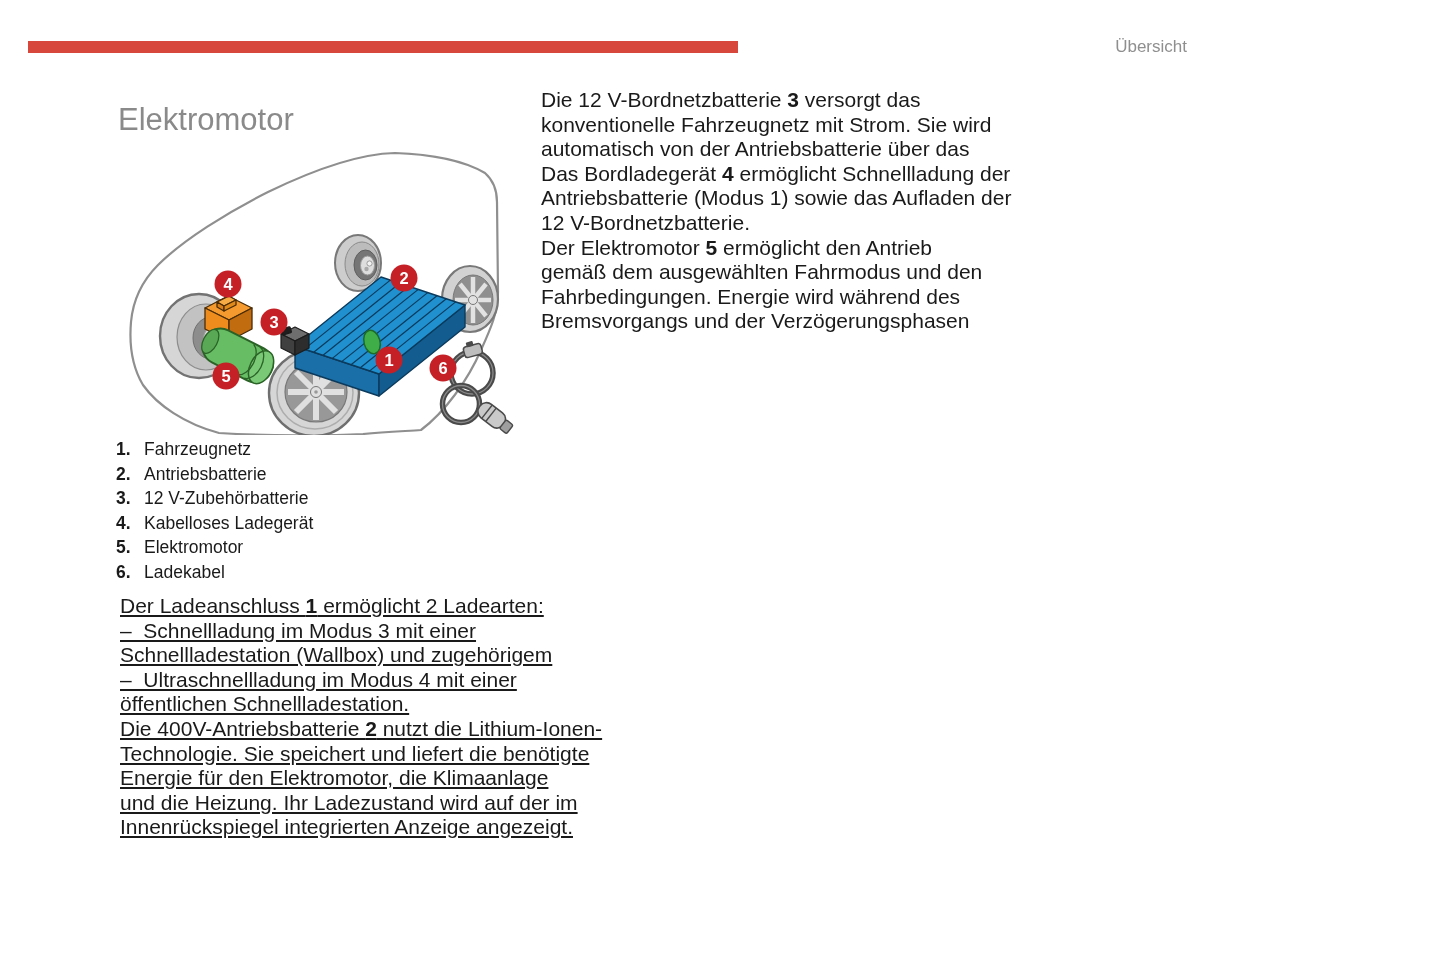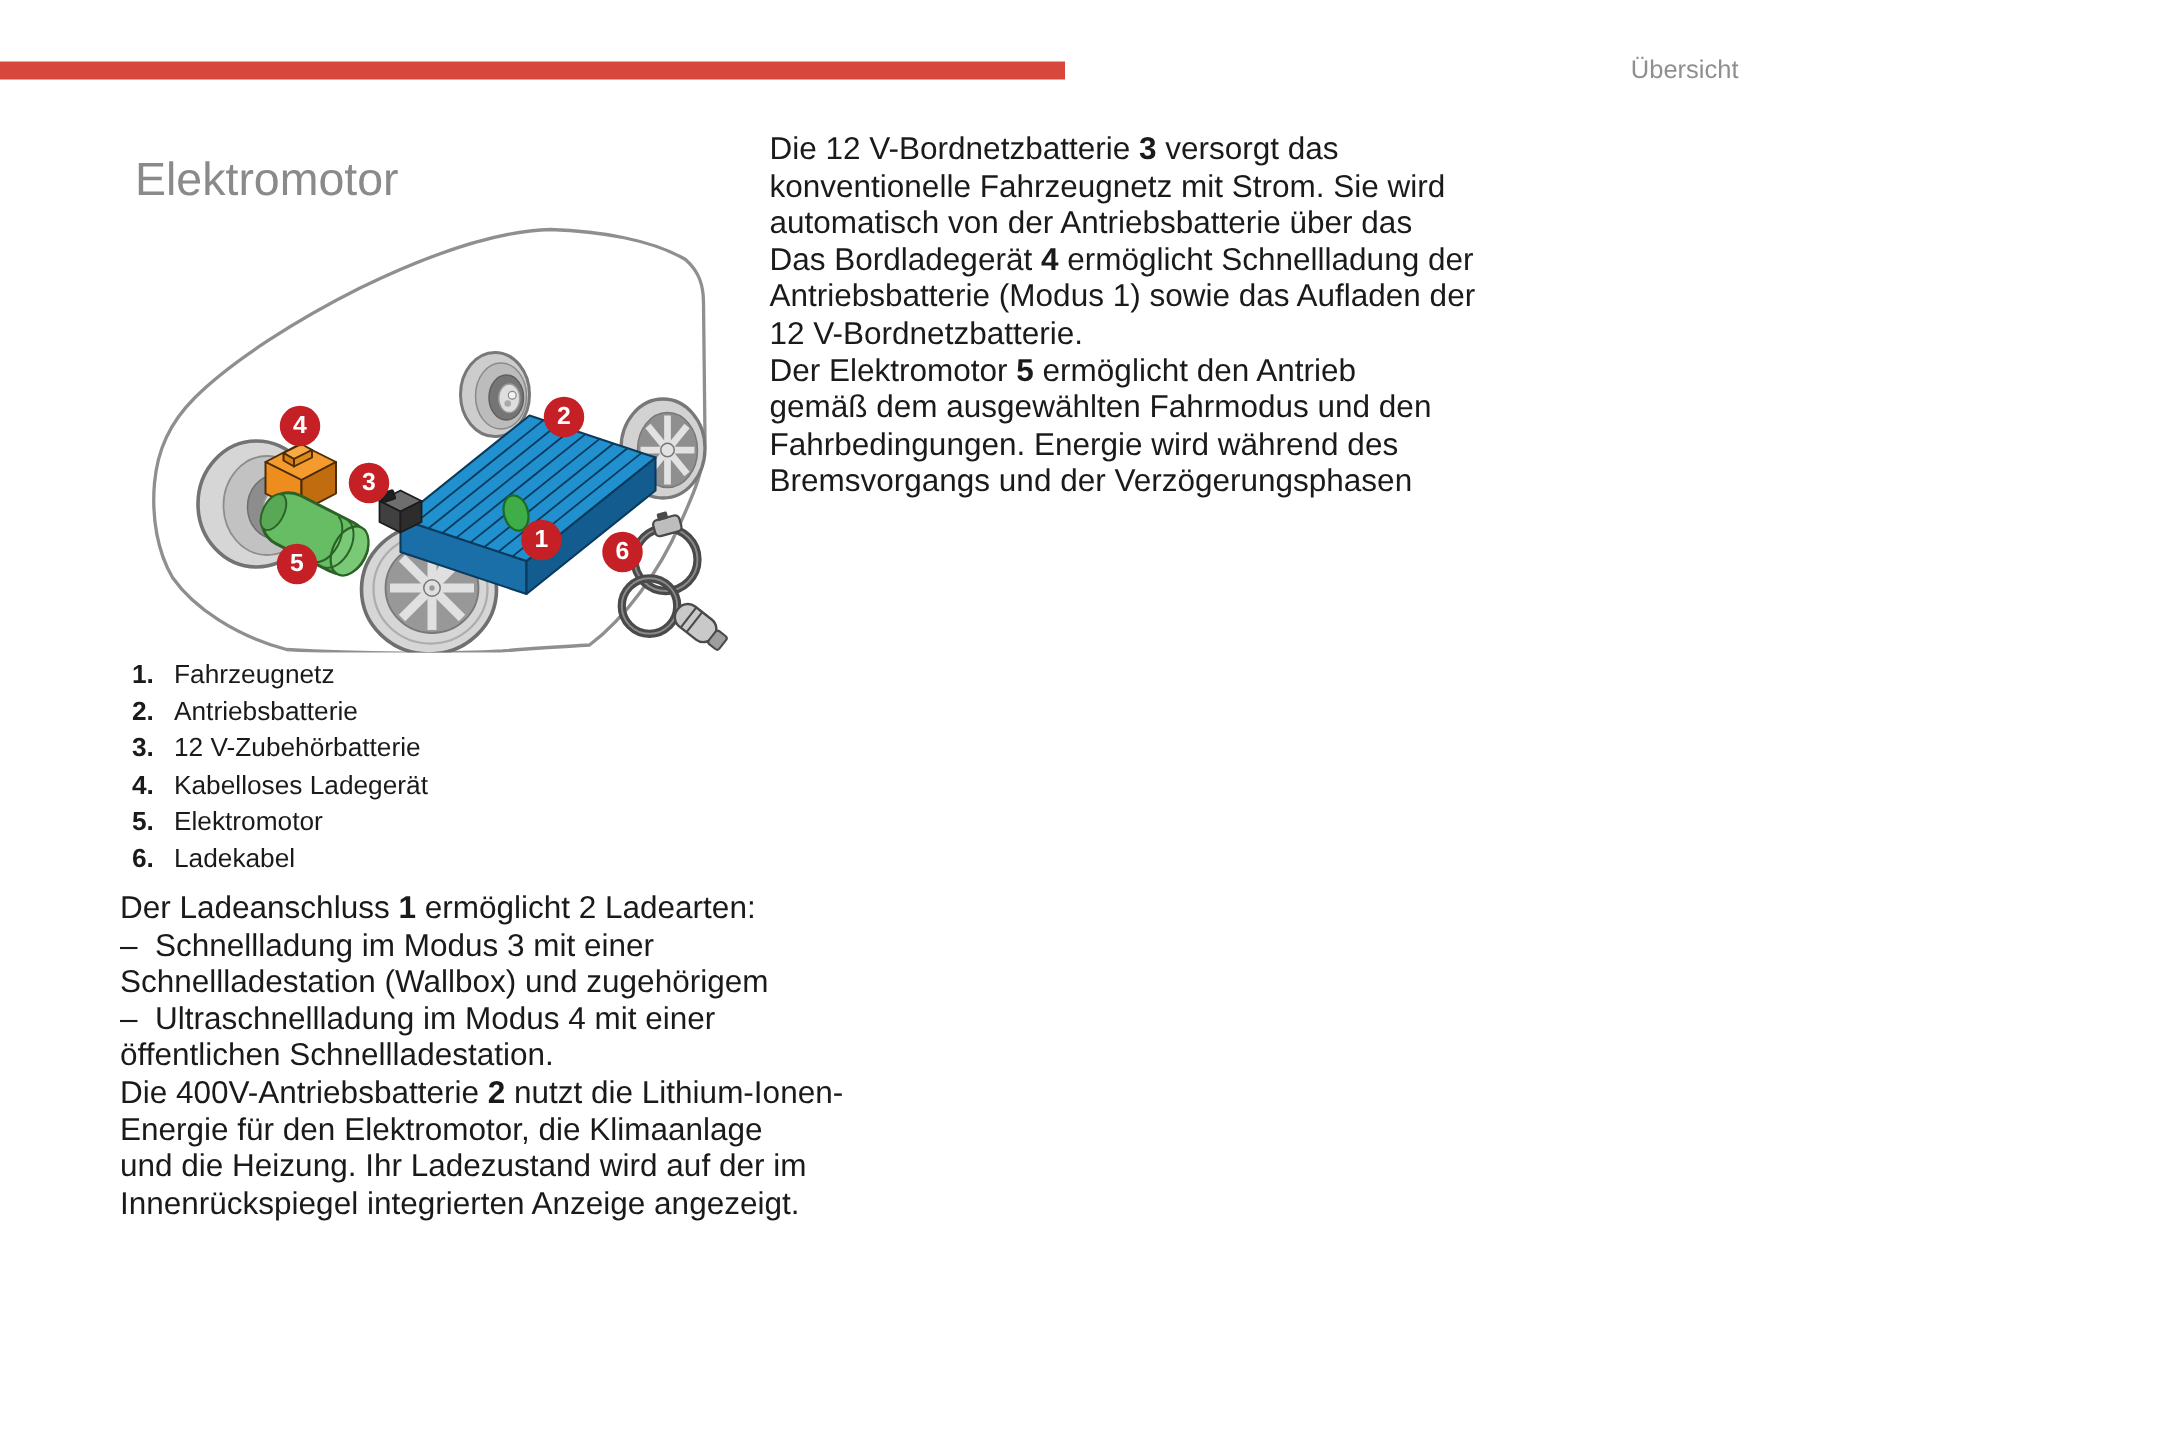--- a/index.html
+++ b/index.html
@@ -1,36 +1,36 @@
 <!DOCTYPE html>
 <html><head>
 <meta charset="utf-8">
 <style>
   html,body{margin:0;padding:0;background:#ffffff;}
   .page{
     position:relative;width:1270px;height:963px;background:#ffffff;overflow:hidden;
-    font-family:"Liberation Sans","DejaVu Sans",sans-serif;color:#1a1a1a;
+    font-family:"Liberation Sans","DejaVu Sans",sans-serif;color:#1a1a1a;margin-left:28px;
   }
   .accent-bar{position:absolute;left:0;top:41px;width:710px;height:12px;background:#d8473b;}
   .section-label{position:absolute;top:37px;right:111px;font-size:17px;color:#8f8f8f;}
   .page-title{position:absolute;left:90px;top:82px;font-size:31px;color:#8a8a8a;line-height:1.1;font-weight:400;}
   .diagram{position:absolute;left:95px;top:140px;width:400px;height:295px;}
   .diagram svg{position:absolute;left:0;top:0;}
   .callout{
     position:absolute;width:27px;height:27px;border-radius:50%;
     color:#fff;font-weight:bold;font-size:16.5px;line-height:27px;text-align:center;
     transform:translate(-50%,-50%);
   }
   .legend{position:absolute;left:88px;top:437px;}
   .legend-row{display:flex;font-size:17.5px;line-height:24.6px;white-space:pre;}
   .legend-num{width:28px;font-weight:bold;}
   .text-col{position:absolute;font-size:21px;line-height:24.6px;}
   .text-col .textline{white-space:pre;}
   .text-col .b{font-weight:bold;}
-  .left-col{left:80px;top:594px;}
+  .left-col{left:92px;top:594px;text-decoration:underline;}
   .right-col{left:513px;top:88px;}
   .page-number{position:absolute;left:1378px;top:904px;font-size:16.5px;color:#5f5f5f;}
 </style>
 </head>
 <body>
 
 <div class="page">
 
   <div class="accent-bar"></div>
   <div class="section-label">Übersicht</div>
@@ -183,20 +183,21 @@
       <div class="legend-row"><span class="legend-num">6.</span><span>Ladekabel</span></div>
     </div>
 
   <div class="text-col left-col">
       <div class="textline"><span>Der Ladeanschluss </span><span class="b">1</span><span> ermöglicht 2 Ladearten:</span></div>
       <div class="textline"><span>–  Schnellladung im Modus 3 mit einer</span></div>
       <div class="textline"><span>Schnellladestation (Wallbox) und zugehörigem</span></div>
       <div class="textline"><span>–  Ultraschnellladung im Modus 4 mit einer</span></div>
       <div class="textline"><span>öffentlichen Schnellladestation.</span></div>
       <div class="textline"><span>Die 400V-Antriebsbatterie </span><span class="b">2</span><span> nutzt die Lithium-Ionen-</span></div>
+      <div class="textline"><span>Technologie. Sie speichert und liefert die benötigte</span></div>
       <div class="textline"><span>Energie für den Elektromotor, die Klimaanlage</span></div>
       <div class="textline"><span>und die Heizung. Ihr Ladezustand wird auf der im</span></div>
       <div class="textline"><span>Innenrückspiegel integrierten Anzeige angezeigt.</span></div>
     </div>
   <div class="text-col right-col">
       <div class="textline"><span>Die 12 V-Bordnetzbatterie </span><span class="b">3</span><span> versorgt das</span></div>
       <div class="textline"><span>konventionelle Fahrzeugnetz mit Strom. Sie wird</span></div>
       <div class="textline"><span>automatisch von der Antriebsbatterie über das</span></div>
       <div class="textline"><span>Das Bordladegerät </span><span class="b">4</span><span> ermöglicht Schnellladung der</span></div>
       <div class="textline"><span>Antriebsbatterie (Modus 1) sowie das Aufladen der</span></div>

